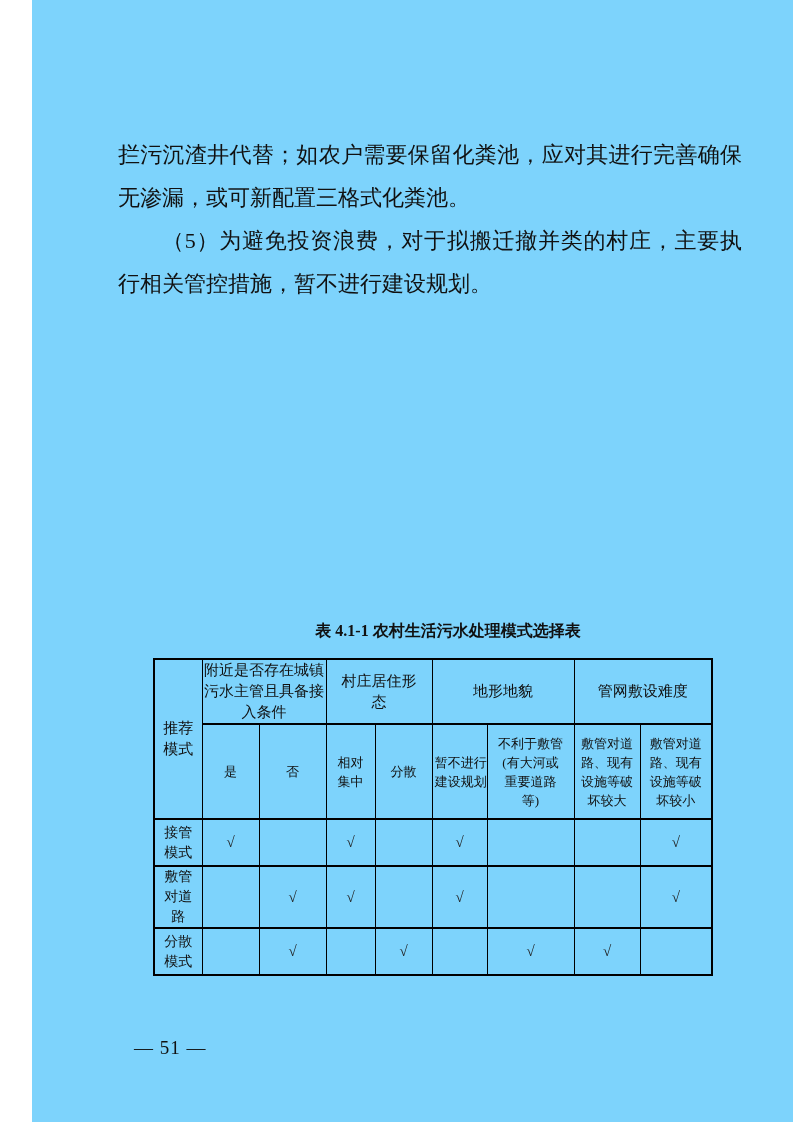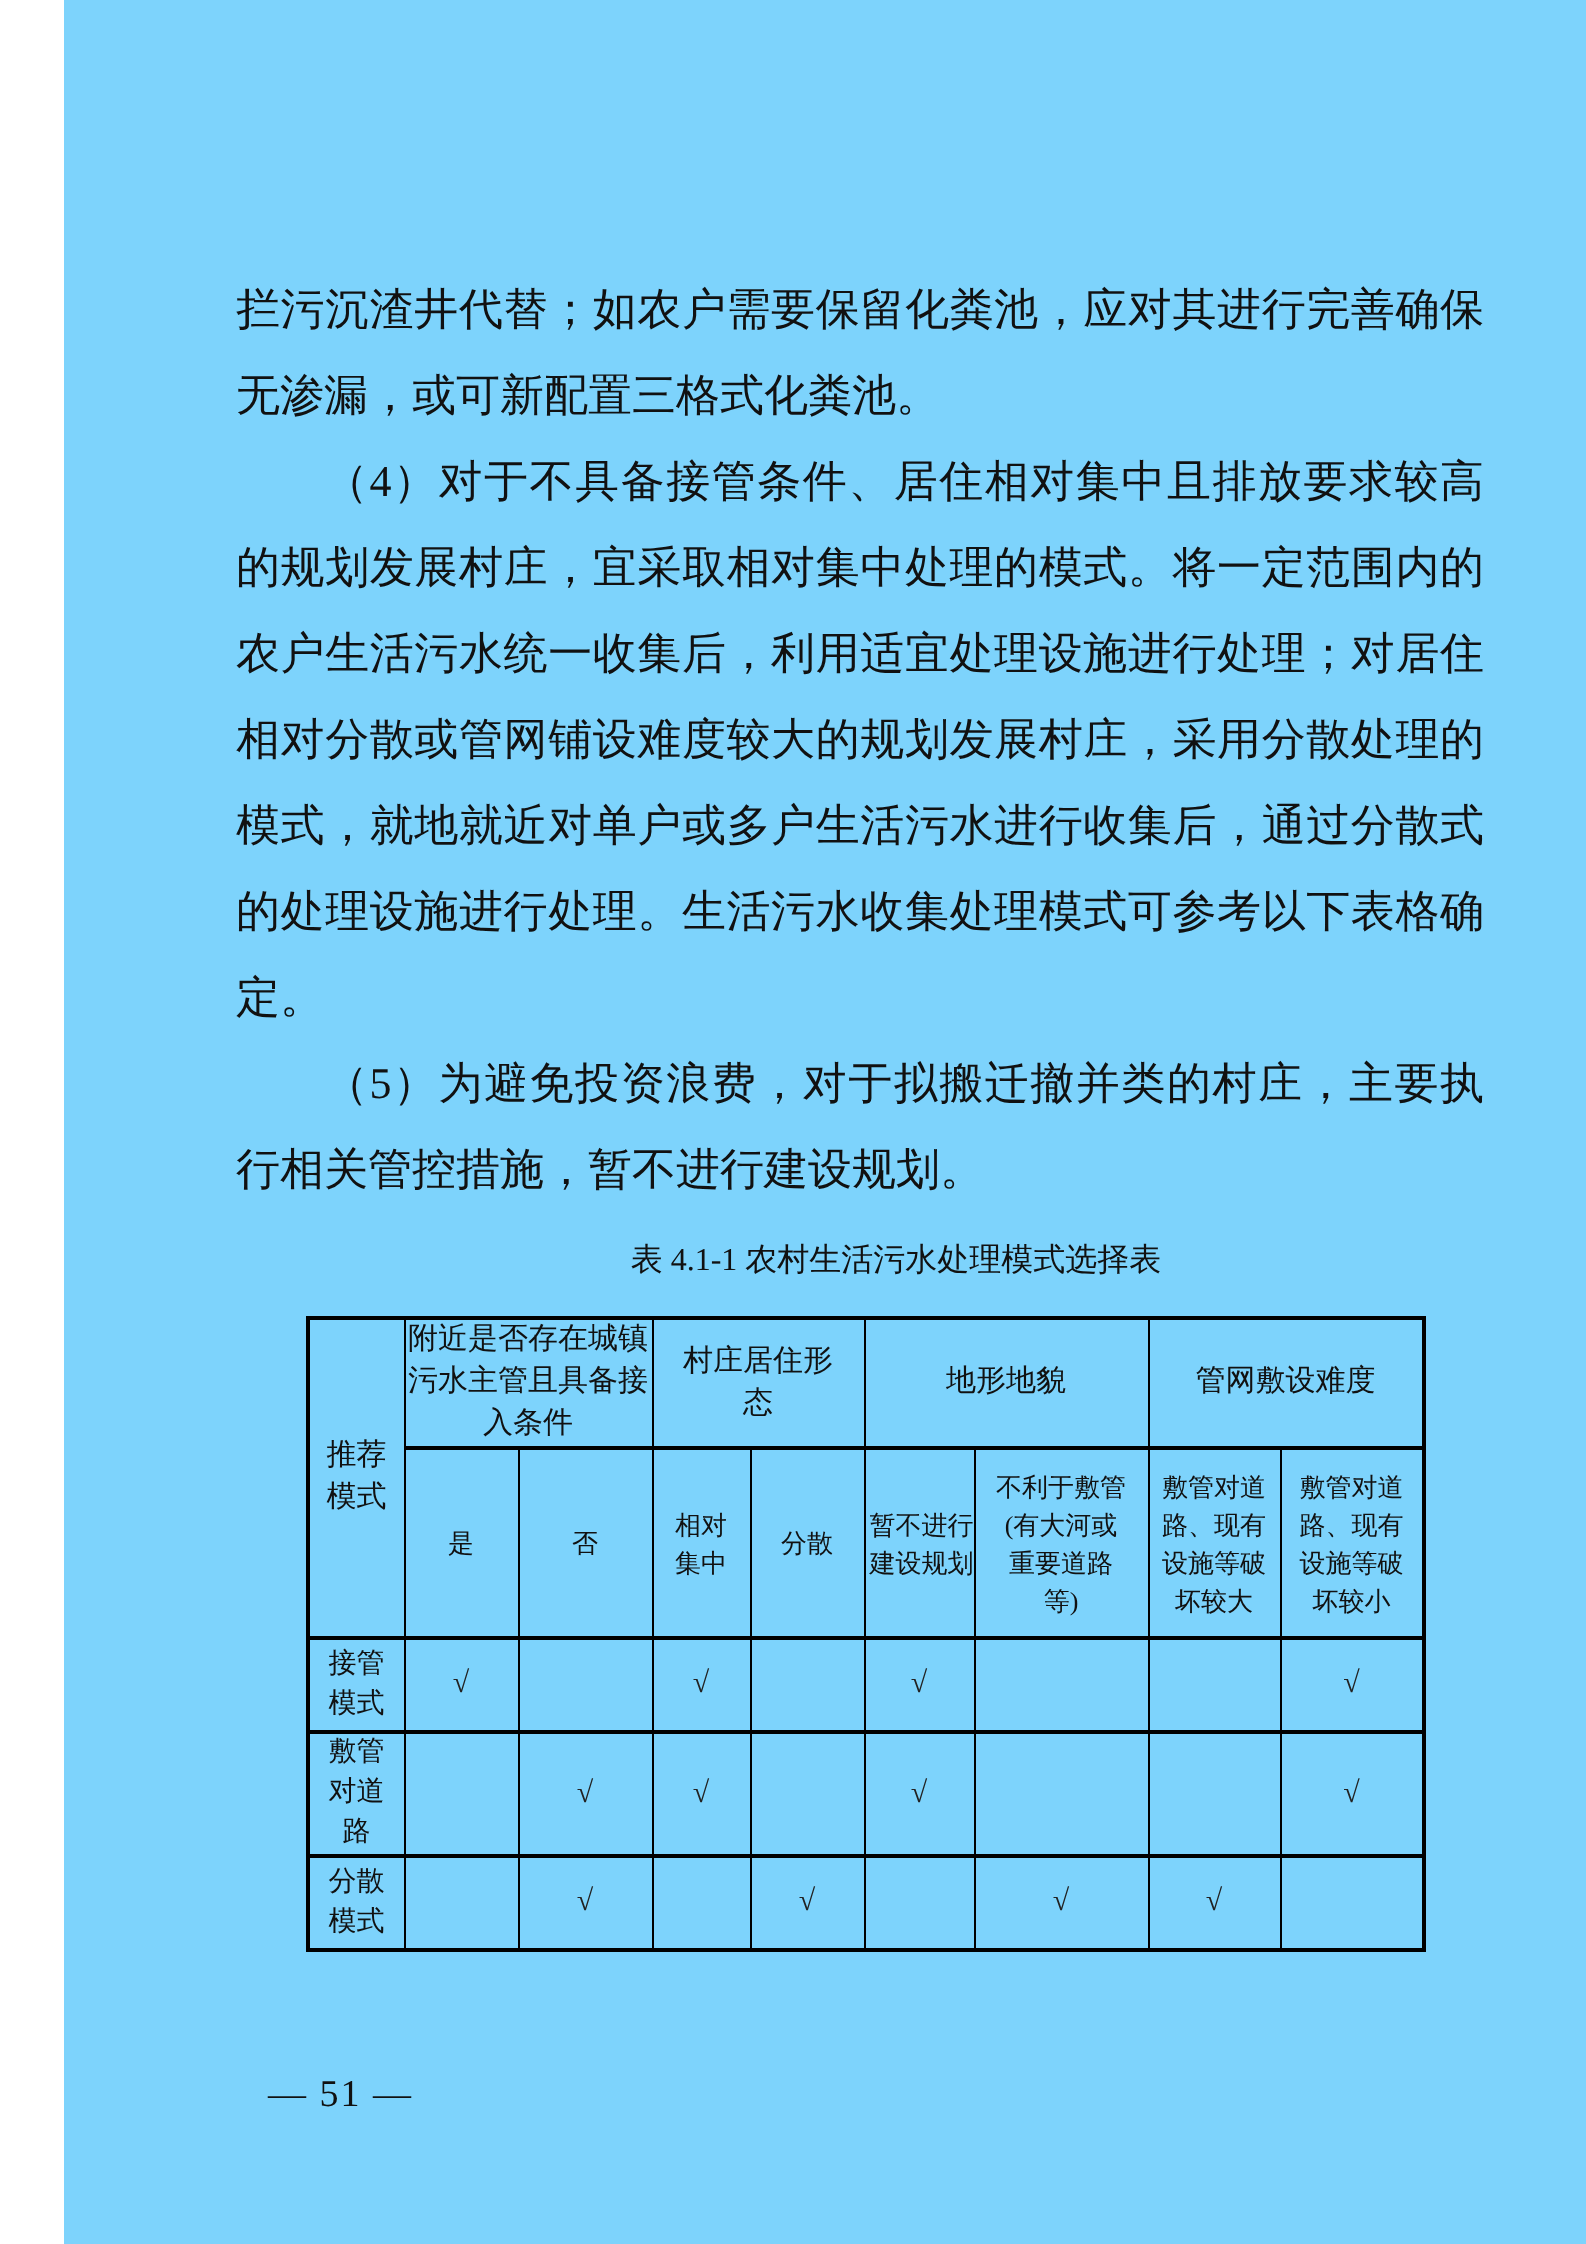--- a/index.html
+++ b/index.html
@@ -27,21 +27,21 @@
     text-justify: inter-character;
   }
   .para.indent { text-indent: 2em; }
 
   .caption {
     position: absolute;
     left: 131px;
     top: 620px;
     width: 570px;
     text-align: center;
-    font-weight: normal;
+    font-weight: bold;
     font-size: 16px;
     line-height: 22px;
   }
 
   table.mode {
     position: absolute;
     left: 121px;
     top: 658px;
     width: 558px;
     border-collapse: collapse;
@@ -80,21 +80,20 @@
     letter-spacing: 1px;
   }
 </style>
 </head>
 <body>
 
 <div class="page">
 
   <div class="text-block">
     <p class="para">拦污沉渣井代替；如农户需要保留化粪池，应对其进行完善确保无渗漏，或可新配置三格式化粪池。</p>
-    <p class="para indent">（4）对于不具备接管条件、居住相对集中且排放要求较高的规划发展村庄，宜采取相对集中处理的模式。将一定范围内的农户生活污水统一收集后，利用适宜处理设施进行处理；对居住相对分散或管网铺设难度较大的规划发展村庄，采用分散处理的模式，就地就近对单户或多户生活污水进行收集后，通过分散式的处理设施进行处理。生活污水收集处理模式可参考以下表格确定。</p>
     <p class="para indent">（5）为避免投资浪费，对于拟搬迁撤并类的村庄，主要执行相关管控措施，暂不进行建设规划。</p>
   </div>
 
   <div class="caption">表 4.1-1 农村生活污水处理模式选择表</div>
 
   <table class="mode">
     <colgroup>
       <col style="width:48px">
       <col style="width:57px">
       <col style="width:67px">

